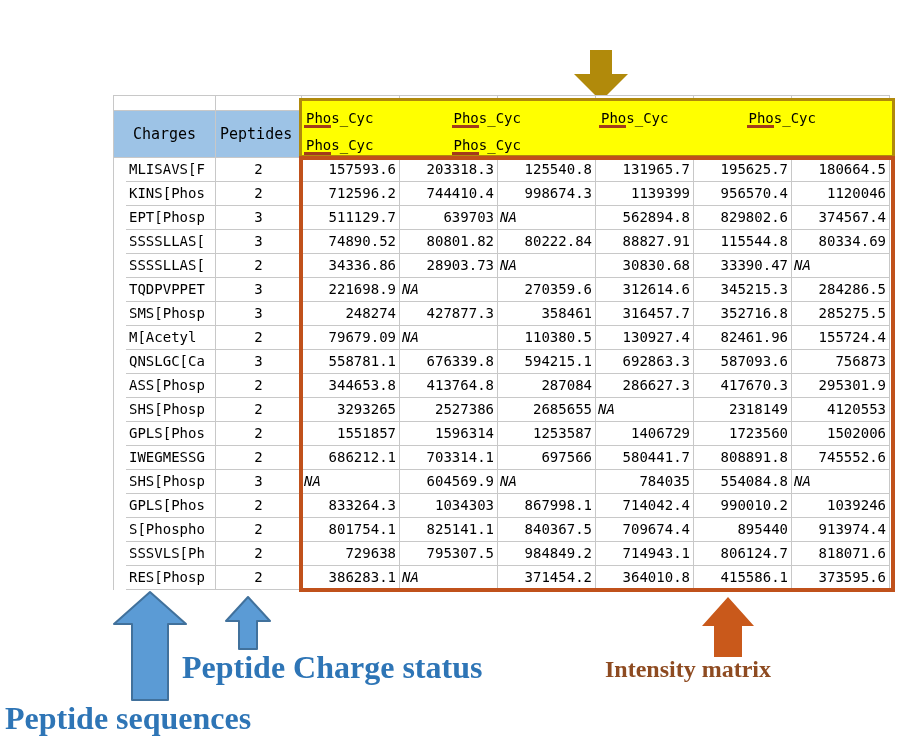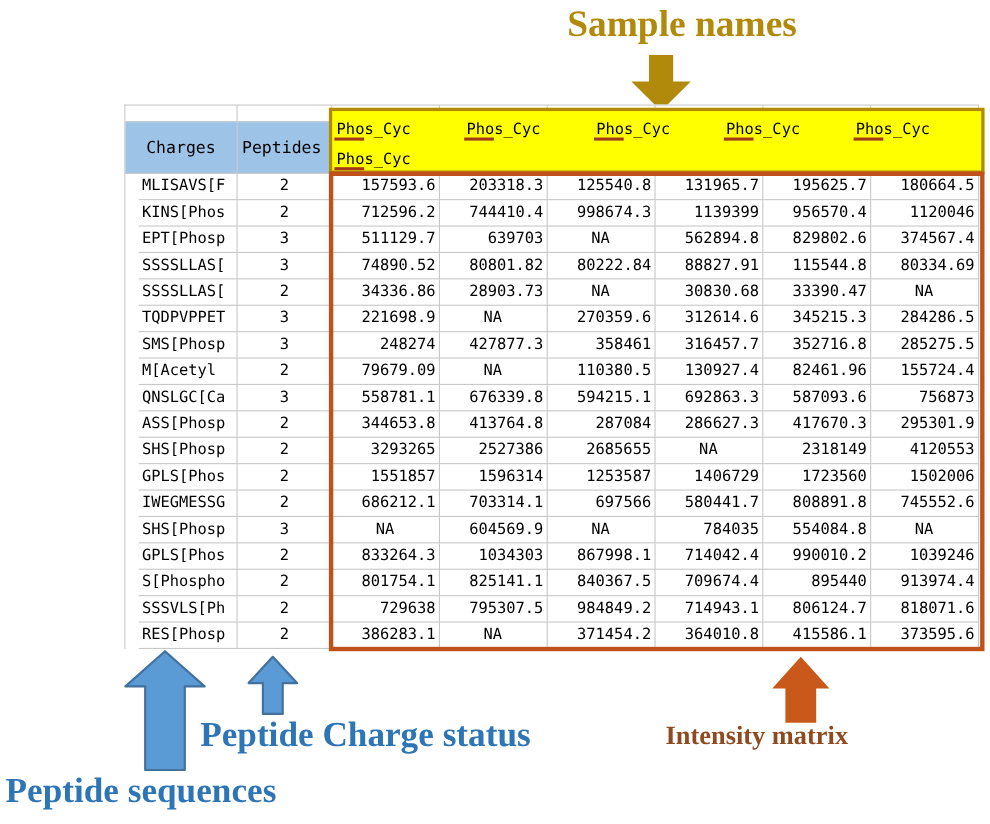--- a/index.html
+++ b/index.html
@@ -13,45 +13,44 @@
         border-left:1px solid #c8c8c8;border-top:1px solid #c8c8c8;background:#ffffff;}
   .cell{border-right:1px solid #c8c8c8;border-bottom:1px solid #c8c8c8;
         font-size:14px;line-height:23px;color:#000;box-sizing:border-box;overflow:hidden;white-space:nowrap;}
   .top{line-height:14px;}
   .bluehead{background:#9DC3E6;font-size:15px;line-height:46px;}
   .leftpad{padding-left:4px;}
   .center{text-align:center;}
   .pep{padding-left:3px;margin-left:12px;}
   .chg{text-align:center;}
   .val{text-align:right;padding-right:3px;}
-  .na{text-align:center;padding-left:2px;}
+  .na{text-align:left;padding-left:2px;font-style:italic;}
 
   
   .ybox{position:absolute;left:186px;top:3px;width:596px;height:60px;box-sizing:border-box;
-        background:#FFFF00;border:3px solid #B18A0B;display:grid;grid-template-columns:repeat(5,1fr);}
+        background:#FFFF00;border:3px solid #B18A0B;display:grid;grid-template-columns:repeat(4,1fr);}
   .ycell{position:relative;font-size:14px;line-height:21px;padding:7px 0 0 4px;color:#000;overflow:hidden;white-space:nowrap;}
   .mark{position:absolute;left:2px;bottom:0;width:27px;height:3px;background:#A33B1B;}
 
   
   .matrixborder{position:absolute;left:186px;top:61px;width:596px;height:436px;
         box-sizing:border-box;border:4px solid #C0511B;pointer-events:none;}
 
   
   .ann{position:absolute;font-family:"Liberation Serif","DejaVu Serif",serif;font-weight:bold;white-space:nowrap;}
   .ann-gold{color:#B18A0B;font-size:34px;}
   .ann-blue{color:#2E75B6;font-size:32px;}
   .ann-brown{color:#8E4B21;font-size:24px;}
   .arrow{position:absolute;}
 </style>
 </head>
 <body>
 
 <div class="canvas">
 
-  <div class="ann ann-gold" style="left:470px;top:4px;width:300px;text-align:center;">Sample names</div>
   <svg class="arrow" style="left:572px;top:50px;" width="58" height="52">
     <polygon points="18,0 40,0 40,24 56,24 29,51 2,24 18,24" fill="#B18A0B"></polygon>
   </svg>
 
   <div class="sheet">
     <div class="grid" id="grid">
         <div class="cell top"></div>
         <div class="cell top"></div>
         <div class="cell top"></div>
         <div class="cell top"></div>

